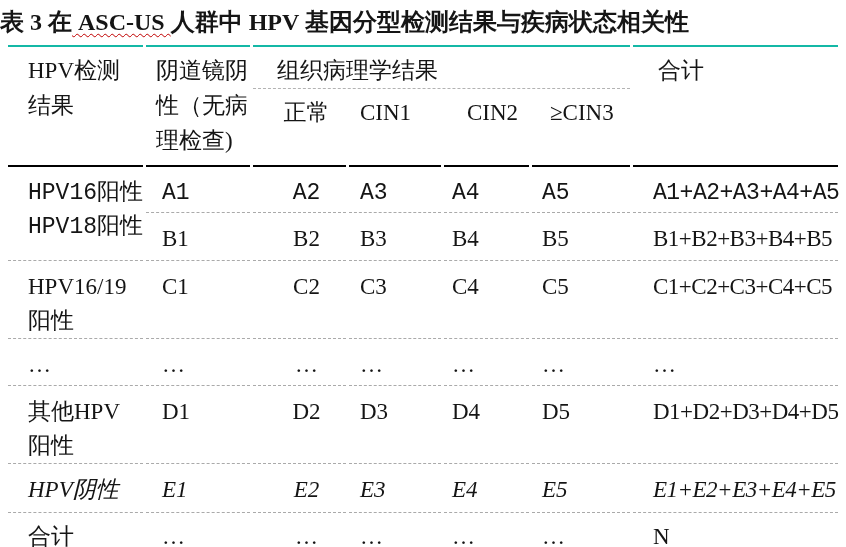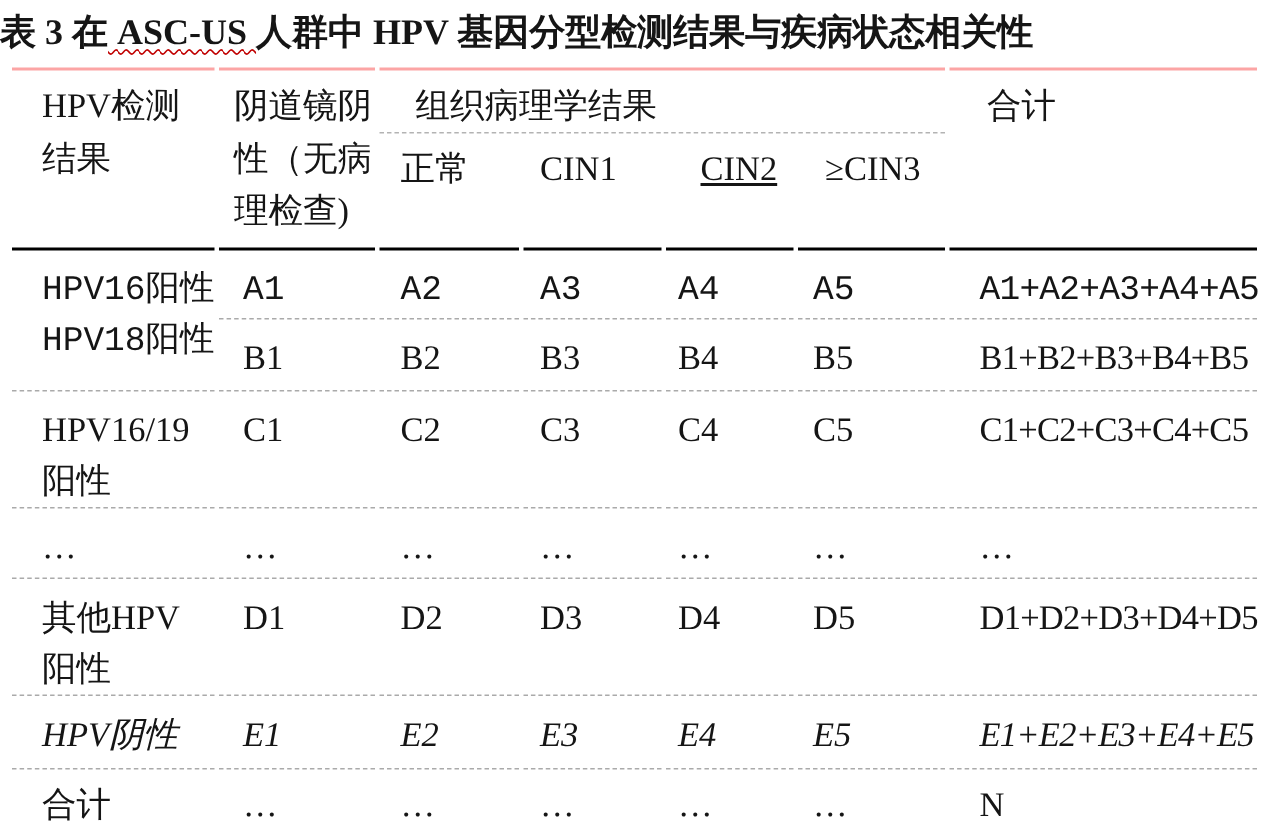--- a/index.html
+++ b/index.html
@@ -28,30 +28,30 @@
     table-layout:fixed;border-collapse:separate;border-spacing:3px 0;
     width:836px;font-size:23px;
   }
   td{
     vertical-align:top;padding:0;line-height:34px;
     white-space:nowrap;
   }
   .ml{white-space:pre-line;}
   thead td{line-height:35px;padding-top:6px;}
   tbody td{padding-top:9px;}
-  .bt{border-top:2px solid #fca5a5;}
+  .bt{border-top:2px solid #14b8a6;}
   .bbk{border-bottom:2px solid #000000;}
   .bdash{border-bottom:1px dashed #aaaaaa;}
   .bdashg{border-bottom:1px dashed #b3b3b3;}
   
   .p1{padding-left:20px;}
   .p2{padding-left:16px;}  .p2h{padding-left:10px;}
-  .p3{padding-left:14px;}
+  .p3{padding-left:14px;text-align:center;}
   .p4{padding-left:11px;}
-  .p5{padding-left:8px;}   .p5h{padding-left:23px;text-decoration:underline;}
+  .p5{padding-left:8px;}   .p5h{padding-left:23px;}
   .p6{padding-left:10px;}  .p6h{padding-left:18px;}
   .p7{padding-left:20px;}  .p7h{padding-left:25px;}
   .pg{padding-left:24px;}
   .sum{letter-spacing:-0.5px;}
   .h1cell{height:40px;box-sizing:border-box;}
   .h2 td{height:78px;box-sizing:border-box;}
   .rA td{height:46px;box-sizing:border-box;font-family:Liberation Mono, monospace;}
   .rB td{height:48px;box-sizing:border-box;}
   .rC td{height:77px;box-sizing:border-box;}
   .rDots td{height:47px;box-sizing:border-box;}

